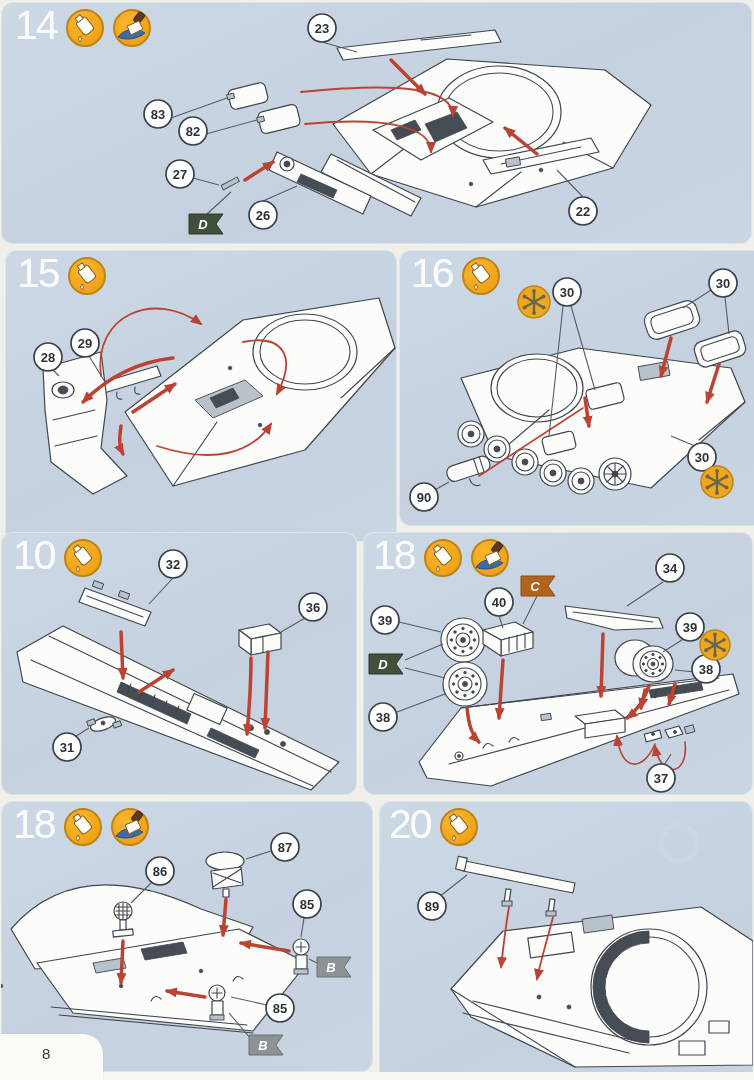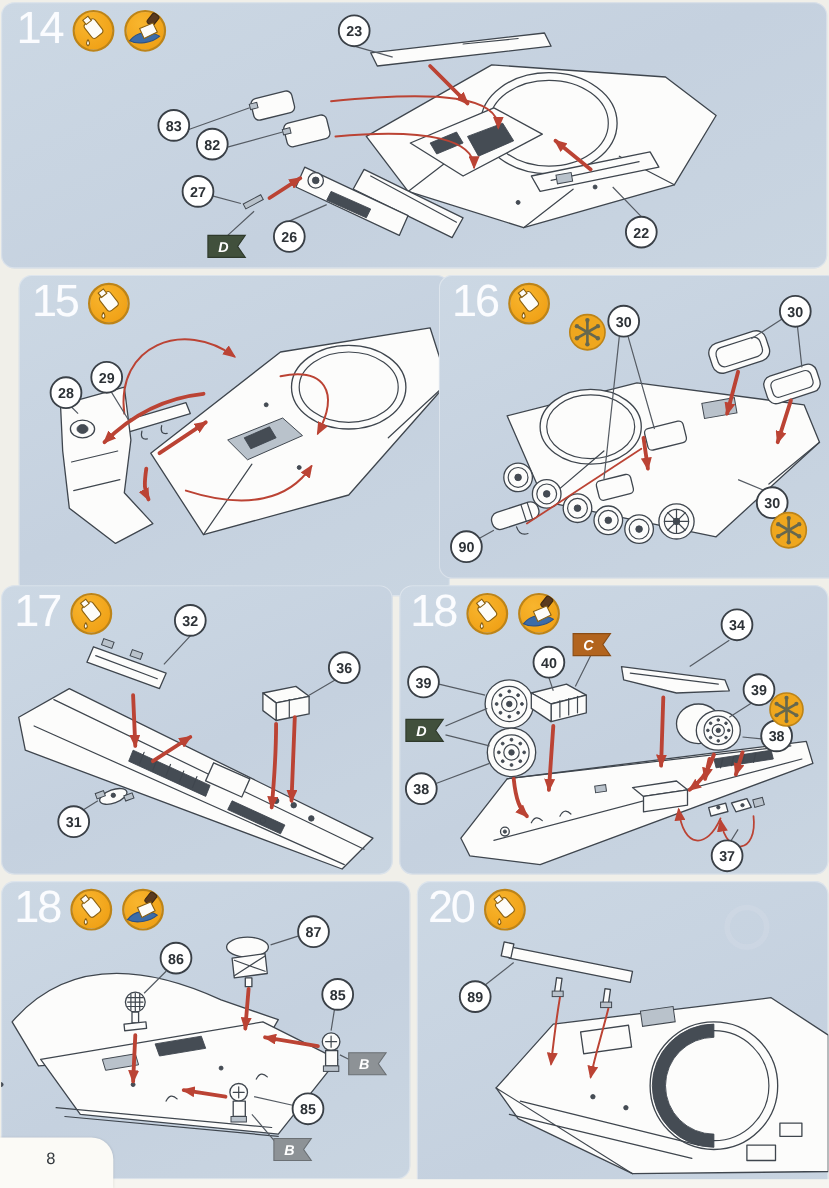--- a/index.html
+++ b/index.html
@@ -152,21 +152,21 @@
         <circle class="co" cx="582" cy="209" r="14"></circle>
         <text class="cot" x="582" y="214">22</text>
       </g>
     <g transform="translate(188,212)">
         <path d="M0,0 H34 L27,10 L34,20 H0 Z" fill="#41503c" stroke="#2e392b" stroke-width="1"></path>
         <text class="flagtext" x="14" y="15">D</text>
       </g>
   </svg>
 </div>
 
-<div class="panel" style="left:17px;top:250px;width:392px;height:292px;">
+<div class="panel" style="left:5px;top:250px;width:392px;height:292px;">
   <div class="step-header" style="left:12px;top:4px;">
     <div class="step-num">15</div>
     <div class="icon-circle">
       <svg viewBox="0 0 34 34">
           <g transform="rotate(-38 17 15)">
             <rect x="11" y="7" width="12" height="16" rx="3" fill="#fdfcf8" stroke="#8a6010" stroke-width="1"></rect>
             <rect x="14" y="3" width="6" height="5" fill="#fdfcf8" stroke="#8a6010" stroke-width="1"></rect>
           </g>
           <path d="M12 25 q-2.8 4 0 5.6 q2.8 -1.6 0 -5.6" fill="#fdfcf8" stroke="#8a6010" stroke-width="1"></path>
         </svg>
@@ -345,21 +345,21 @@
         <circle class="astdot" cx="-9.5" cy="-5.5" r="2"></circle>
         <circle class="astdot" cx="9.5" cy="5.5" r="2"></circle>
         <circle class="astdot" cx="-9.5" cy="5.5" r="2"></circle>
         <circle class="astdot" cx="9.5" cy="-5.5" r="2"></circle>
     </g>
   </svg>
 </div>
 
 <div class="panel" style="left:1px;top:532px;width:356px;height:263px;">
   <div class="step-header" style="left:12px;top:4px;">
-    <div class="step-num">17</div>
+    <div class="step-num">10</div>
     <div class="icon-circle">
       <svg viewBox="0 0 34 34">
           <g transform="rotate(-38 17 15)">
             <rect x="11" y="7" width="12" height="16" rx="3" fill="#fdfcf8" stroke="#8a6010" stroke-width="1"></rect>
             <rect x="14" y="3" width="6" height="5" fill="#fdfcf8" stroke="#8a6010" stroke-width="1"></rect>
           </g>
           <path d="M12 25 q-2.8 4 0 5.6 q2.8 -1.6 0 -5.6" fill="#fdfcf8" stroke="#8a6010" stroke-width="1"></path>
         </svg>
     </div>
   </div>

